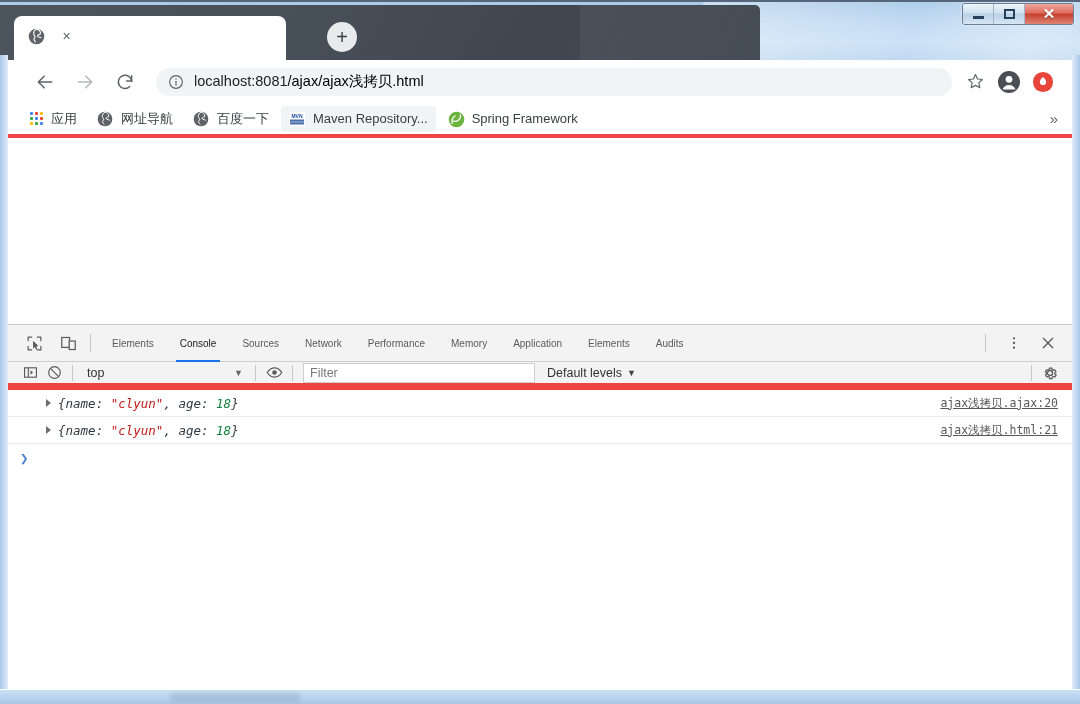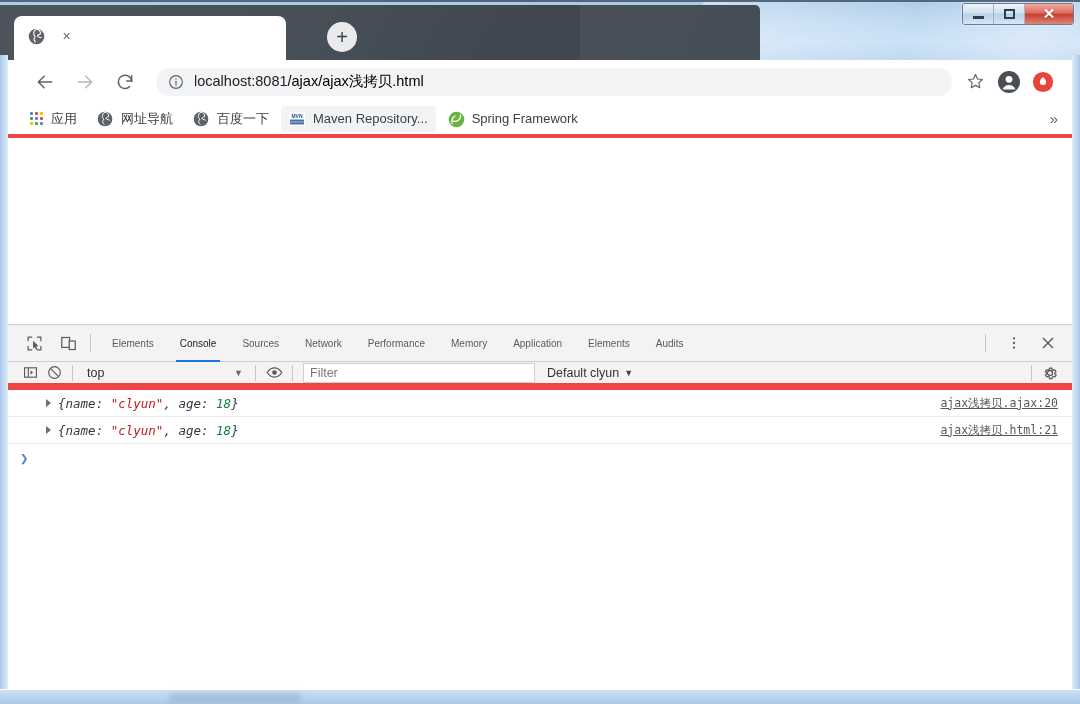--- a/index.html
+++ b/index.html
@@ -501,21 +501,21 @@
         <svg width="17" height="17" viewBox="0 0 24 24">
           <path d="M1.8 12S5.8 5.5 12 5.5 22.2 12 22.2 12 18.2 18.5 12 18.5 1.8 12 1.8 12z" stroke="#5a5a5a" stroke-width="1.7" fill="none"></path>
           <circle cx="12" cy="12" r="3.2" fill="#5a5a5a"></circle>
         </svg>
       </div>
       <div class="fb-sep"></div>
 
       <div id="filter-input" title="Filter">Filter</div>
 
       <div id="level-select">
-        <span>Default clyun</span>
+        <span>Default levels</span>
         <span style="font-size:9px;color:#444;">▼</span>
       </div>
 
       <div id="fb-right">
         <div class="fb-sep"></div>
         <div class="fb-icon">
           <svg width="16" height="16" viewBox="0 0 24 24">
             <path d="M12 8.2a3.8 3.8 0 1 0 0 7.6 3.8 3.8 0 0 0 0-7.6z" fill="none" stroke="#5a5a5a" stroke-width="2"></path>
             <path d="M19.4 13.6l1.9 1.1-1.9 3.3-2.1-0.9a7.5 7.5 0 0 1-1.9 1.1l-0.3 2.3h-3.8l-0.3-2.3a7.5 7.5 0 0 1-1.9-1.1l-2.1 0.9-1.9-3.3 1.9-1.1a7.6 7.6 0 0 1 0-2.2L4.9 10.4l1.9-3.3 2.1 0.9a7.5 7.5 0 0 1 1.9-1.1L11.1 4.6h3.8l0.3 2.3a7.5 7.5 0 0 1 1.9 1.1l2.1-0.9 1.9 3.3-1.9 1.1a7.6 7.6 0 0 1 0 2.1z" fill="none" stroke="#5a5a5a" stroke-width="1.8" stroke-linejoin="round"></path>
           </svg>

